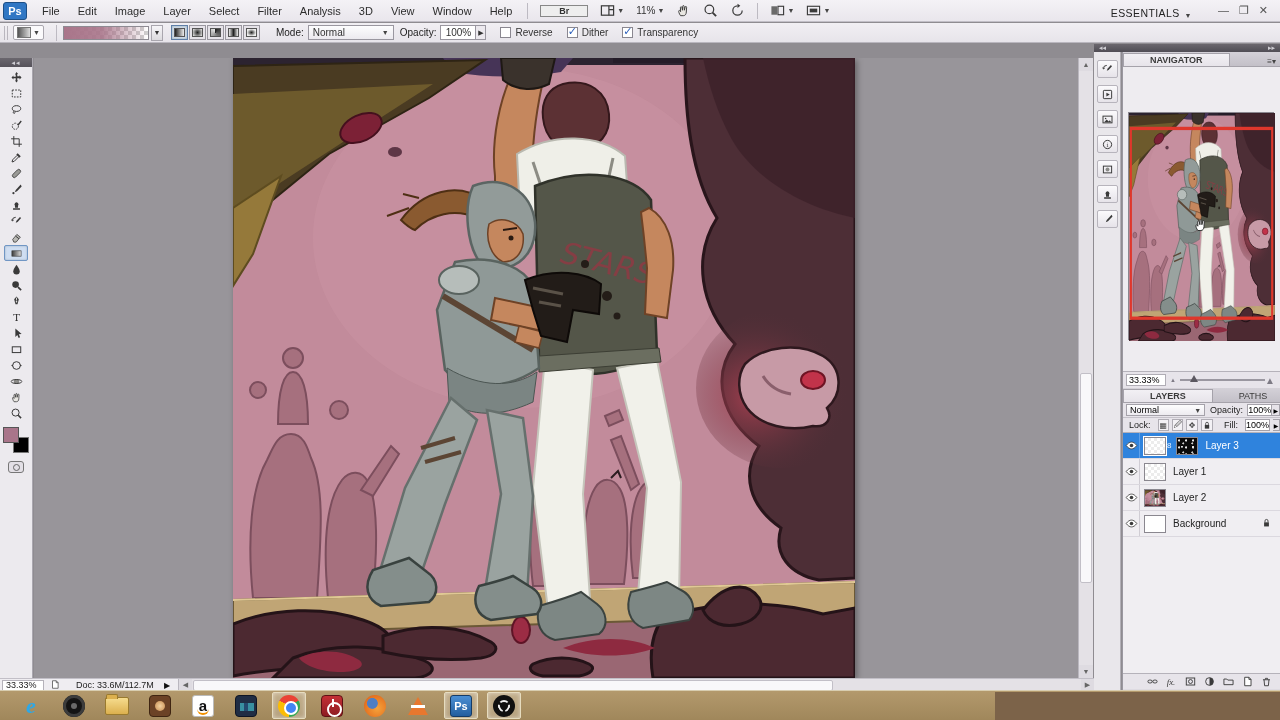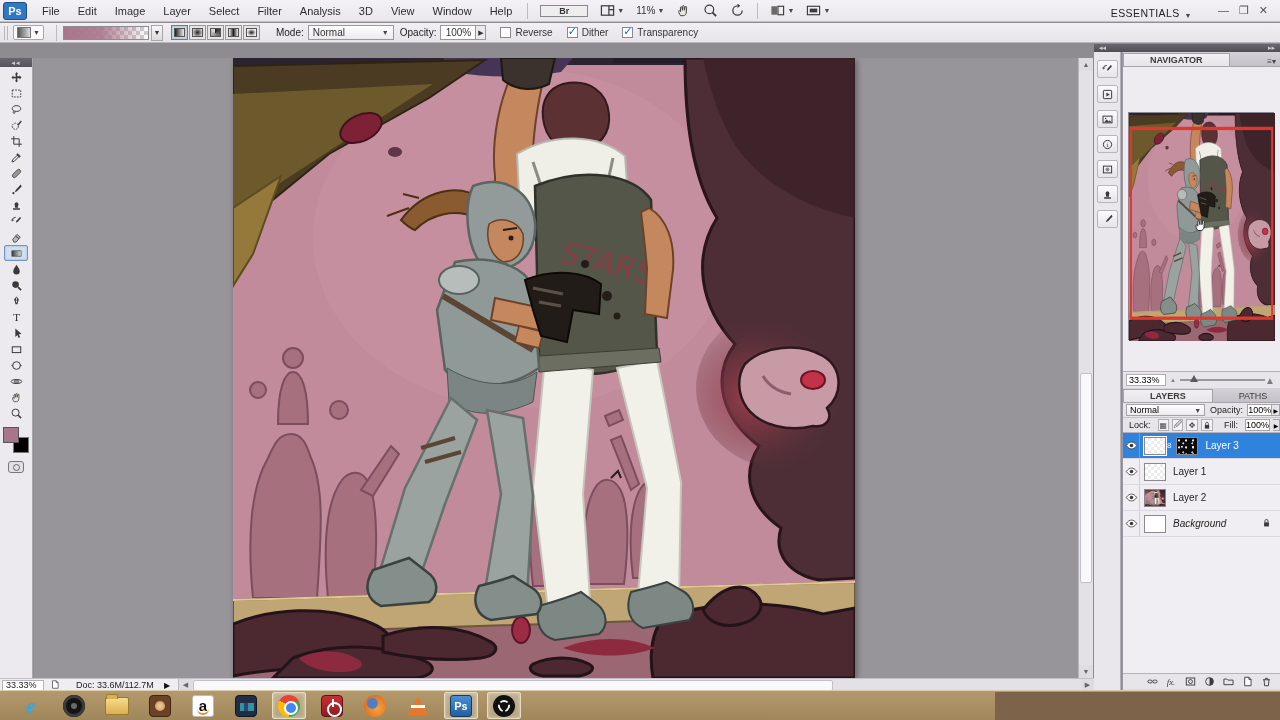--- a/index.html
+++ b/index.html
@@ -145,21 +145,21 @@
   .lthumb.mask { background:#0b0b0b;
     background-image:radial-gradient(circle at 30% 35%, #e9e9e9 0 .8px, transparent 1.4px),
       radial-gradient(circle at 70% 60%, #cfcfcf 0 .7px, transparent 1.3px),
       radial-gradient(circle at 45% 80%, #ddd 0 .6px, transparent 1.2px);
     background-size:7px 7px, 9px 9px, 11px 11px; }
   .lthumb.art-mini { background:none; overflow:hidden; }
   .llink { font-size:8px; margin:0 1px; color:#333; }
   .lrow.selected .llink { color:#eaf2fc; }
   .lname { font-size:10px; margin-left:7px; color:#222; }
   .lrow.selected .lname { color:#fff;text-align:right; }
-  .lname.italic { font-style:italic; }
+  .lname.italic { }
   .llock { margin-left:auto; margin-right:8px; }
   .layers-empty { height:152px; background:#f0eef2; }
   .lfooter { position:absolute; bottom:1px; left:0; width:100%; height:16px; background:#e7e4ea; border-top:1px solid #b5b2ba;
     display:flex; align-items:center; justify-content:flex-end; gap:3px; padding-right:6px; }
   .fbtn { width:16px; height:14px; display:flex; align-items:center; justify-content:center; }
   .fbtn svg { transform:scale(.75); }
   .fx-txt { font-style:italic; font-size:9px; color:#3a3a3a; font-family:"Liberation Serif","DejaVu Serif",serif; }
 
   
   .taskbar { position:absolute; left:0; top:690px; width:1280px; height:30px;

